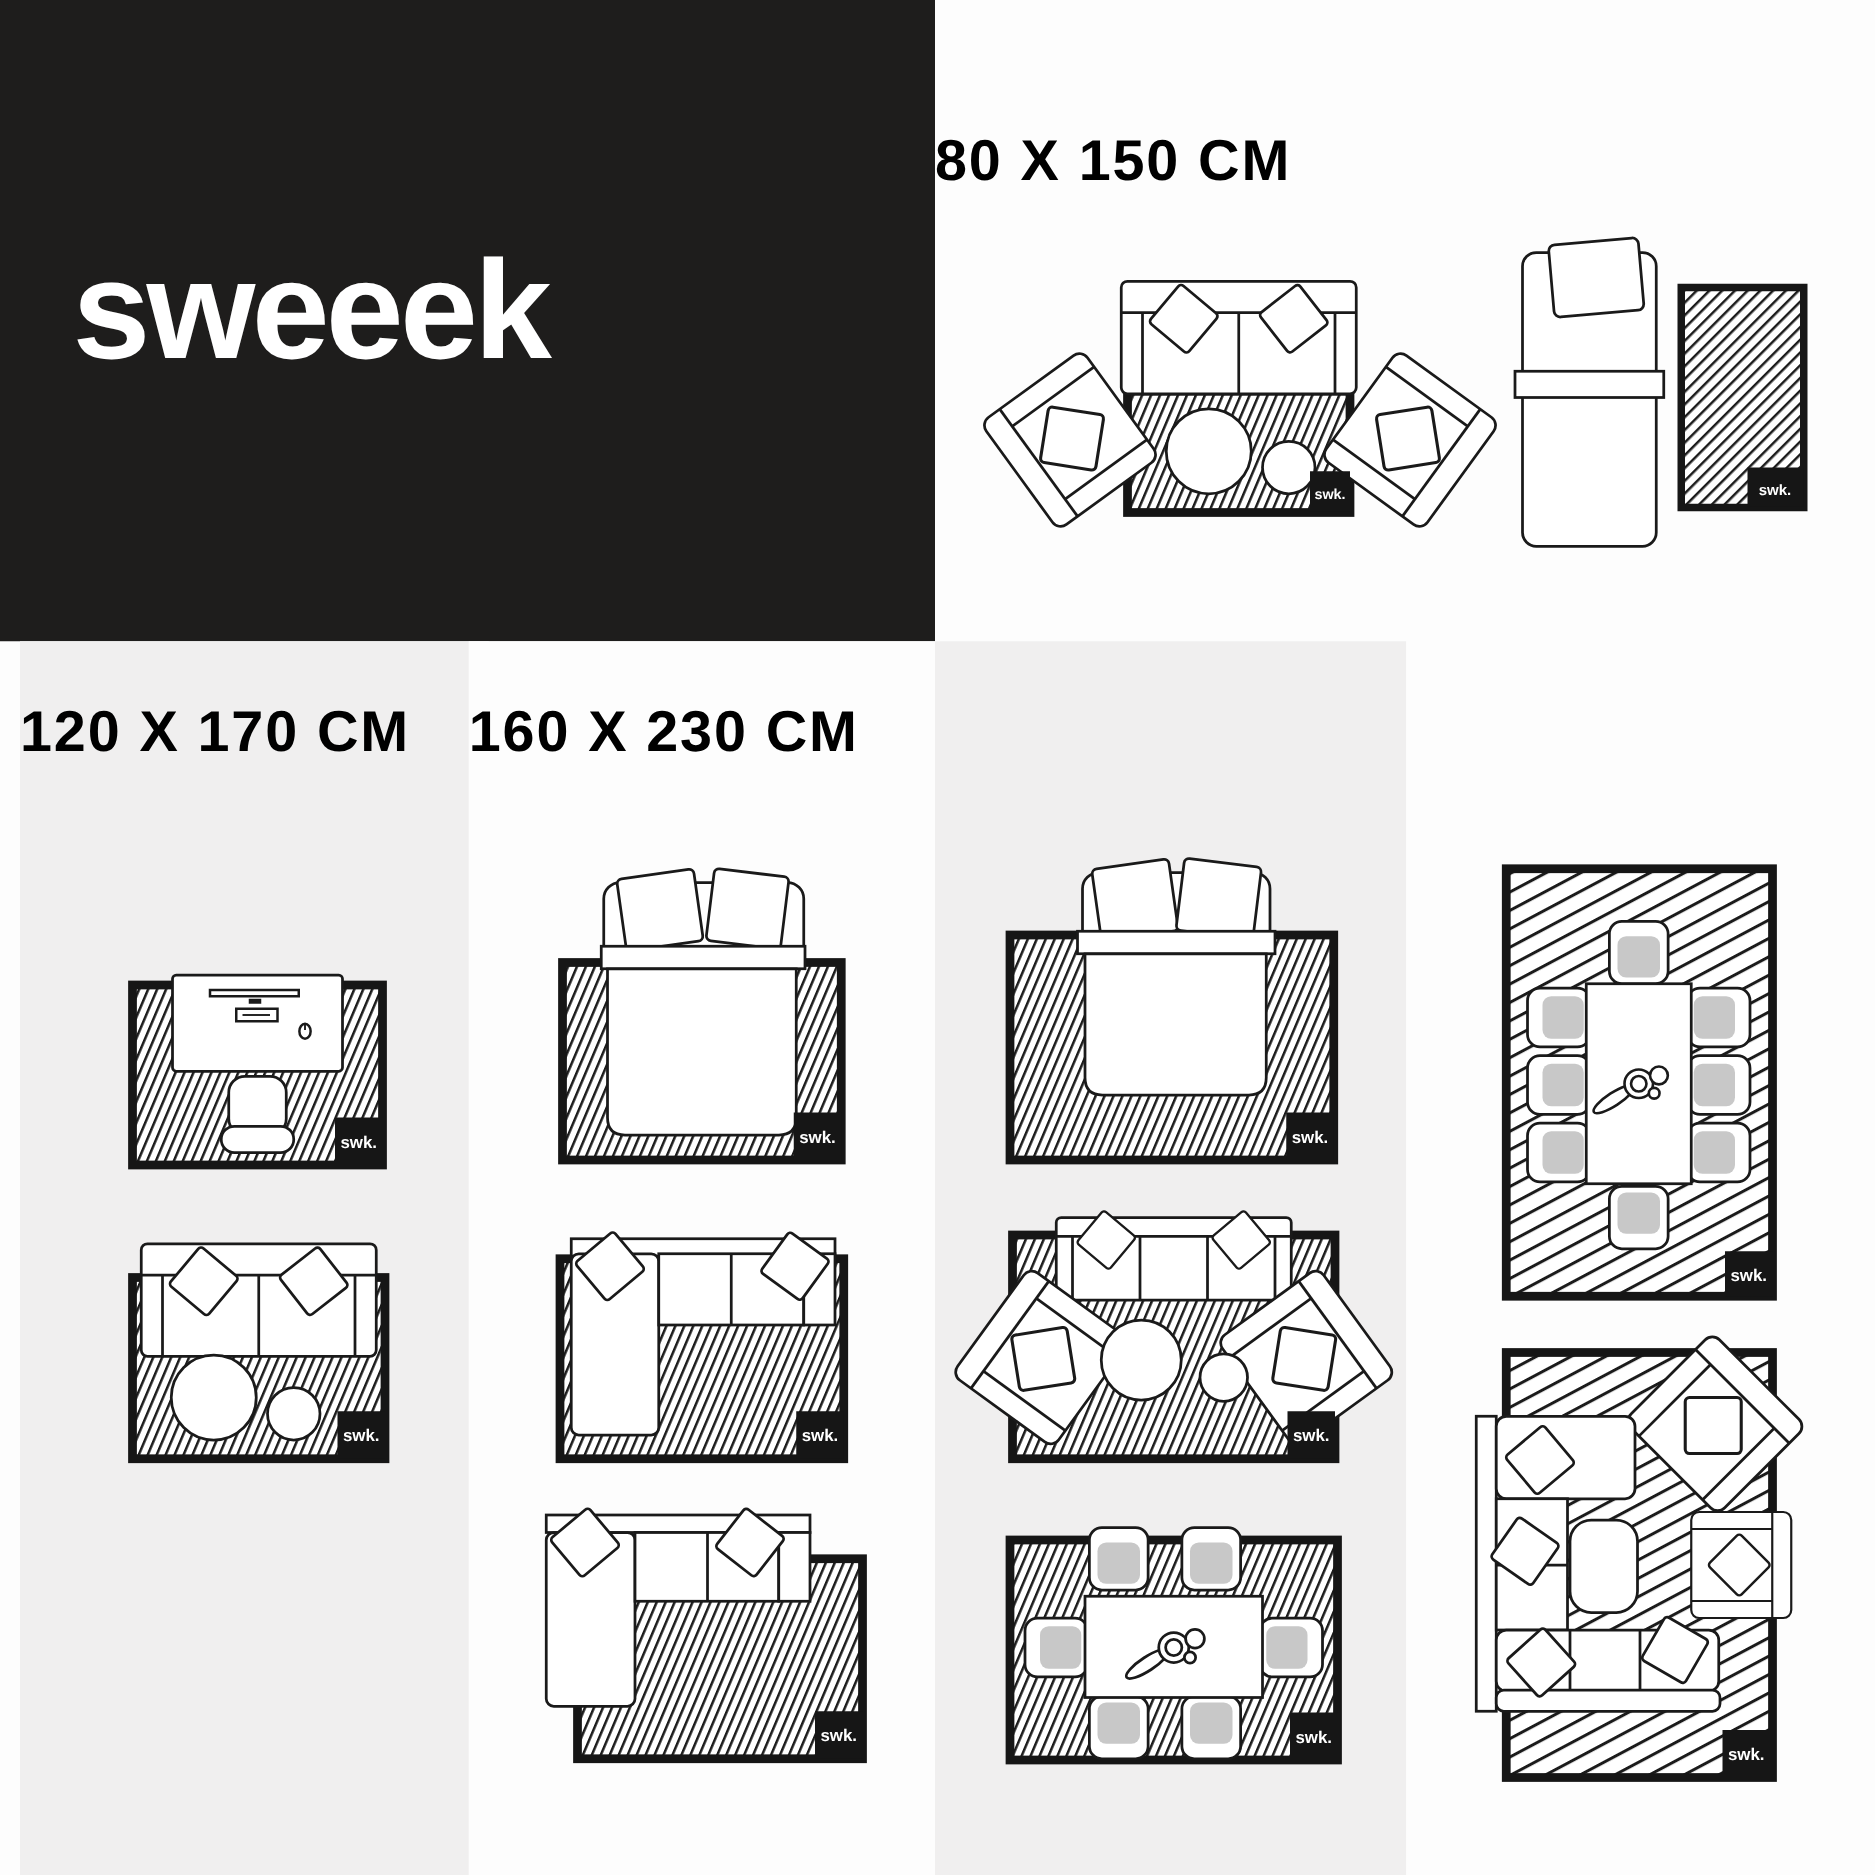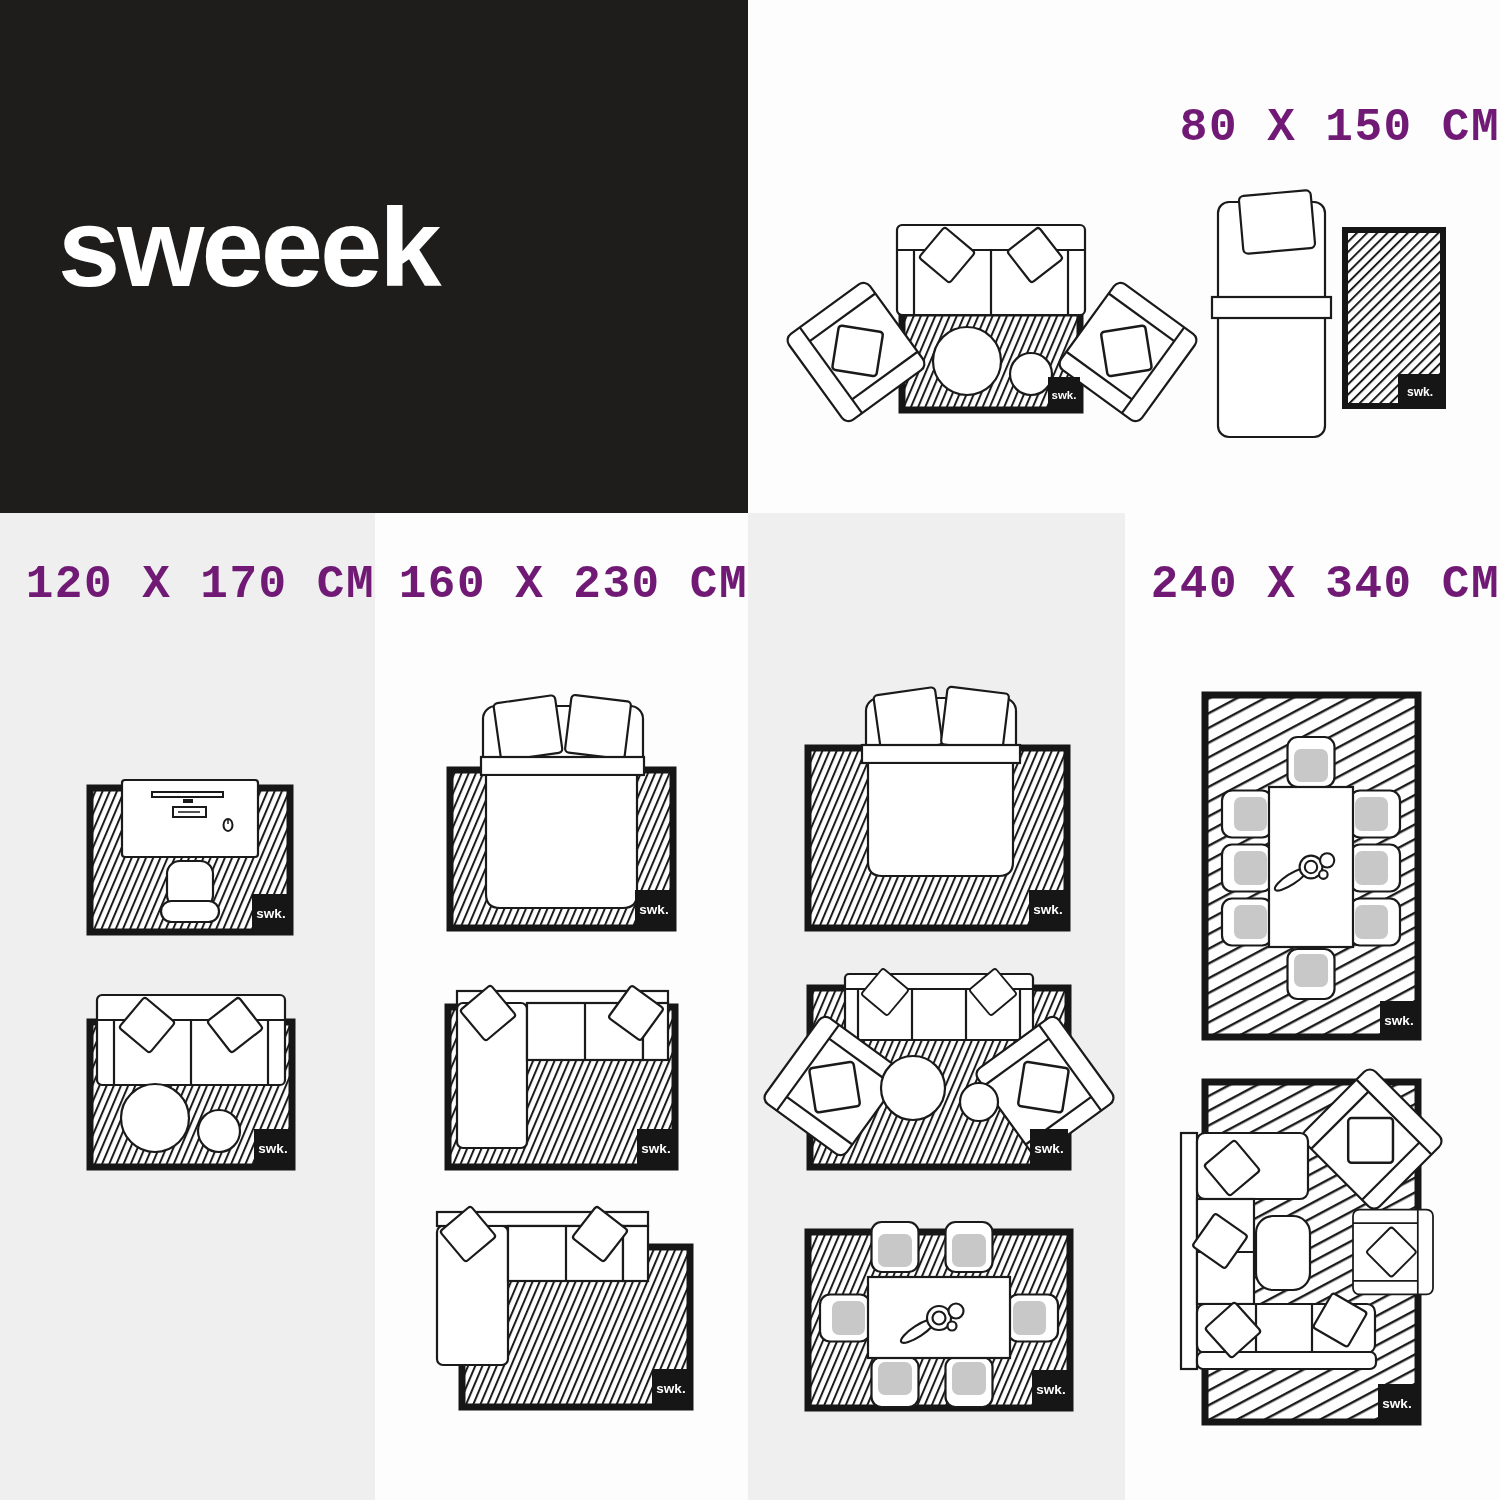--- a/index.html
+++ b/index.html
@@ -4,23 +4,23 @@
 <style>
   html,body{margin:0;padding:0;background:#ddd;}
   #page{position:relative;width:1500px;height:1500px;overflow:hidden;
         font-family:"Liberation Sans",sans-serif;background:#fdfdfd;}
   .panel{position:absolute;}
   .black{background:#1e1d1c;text-align:center;}
   .gray{background:#f0efef;}
   .white{background:#fdfdfd;}
   .logo{position:absolute;left:58px;top:192px;font-size:112px;font-weight:700;
         letter-spacing:-3px;color:#ffffff;line-height:1;}
-  .size-heading{position:absolute;left:0;right:0;margin:0;text-align:right;
-        font-size:46px;line-height:50px;font-weight:700;letter-spacing:1.5px;color:#701a75;
-        white-space:nowrap;font-family:Liberation Mono, monospace;}
+  .size-heading{position:absolute;left:0;right:0;margin:0;text-align:left;
+        font-size:46px;line-height:50px;font-weight:700;letter-spacing:1.5px;color:#000000;
+        white-space:nowrap;}
   svg.diag{position:absolute;overflow:visible;}
   .swk-text{fill:#ffffff;font-family:"Liberation Sans",sans-serif;font-weight:700;}
 </style>
 </head>
 <body>
 
 <div id="page">
 
   <svg width="0" height="0" style="position:absolute" aria-hidden="true">
     <defs>
@@ -122,21 +122,21 @@
       <g>
         <rect x="1345" y="230" width="98" height="176" fill="url(#h45)" stroke="#161616" stroke-width="6"></rect>
       </g>
       <g>
         <rect x="1398" y="374" width="45" height="31" fill="#161616"></rect>
         <text class="swk-text" x="1420" y="396" font-size="12" text-anchor="middle">swk.</text>
       </g>
     </svg>
   </div>
 
-  <div class="panel gray" style="left:0;top:513px;width:375px;height:987px">
+  <div class="panel gray" style="left:16px;top:513px;width:375px;height:987px">
     <h2 class="size-heading" style="top:47px">120 X 170 CM</h2>
 
     <svg class="diag" style="left:80px;top:257px;width:220px;height:170px" viewBox="80 770 220 170">
       <g>
         <rect x="90" y="788" width="200" height="144" fill="url(#hSteep)" stroke="#161616" stroke-width="7"></rect>
       </g>
       <g>
         <rect x="122" y="780" width="136" height="77" rx="3" fill="#ffffff" stroke="#1a1a1a" stroke-width="2.2"></rect>
         <rect x="152" y="792" width="71" height="5" fill="#ffffff" stroke="#1a1a1a" stroke-width="2"></rect>
         <rect x="183" y="799" width="10" height="4" fill="#1a1a1a"></rect>
@@ -291,21 +291,20 @@
           <use href="#placeset" transform="translate(939,1318)"></use>
         </g>
       <g>
         <rect x="1032" y="1370" width="38" height="38" fill="#161616"></rect>
         <text class="swk-text" x="1051" y="1394" font-size="13.5" text-anchor="middle">swk.</text>
       </g>
     </svg>
   </div>
 
   <div class="panel white" style="left:1125px;top:513px;width:375px;height:987px">
-    <h2 class="size-heading" style="top:47px">240 X 340 CM</h2>
 
     <svg class="diag" style="left:70px;top:172px;width:235px;height:365px" viewBox="1195 685 235 365">
       <g>
         <rect x="1205" y="695" width="213" height="342" fill="url(#hShallow)" stroke="#161616" stroke-width="7"></rect>
       </g>
       <g>
         <use href="#dchair" transform="translate(1311,762)"></use>
         <use href="#dchair" transform="translate(1311,974) rotate(180)"></use>
         <use href="#dchair" transform="translate(1247,814) rotate(-90)"></use>
         <use href="#dchair" transform="translate(1247,868) rotate(-90)"></use>

